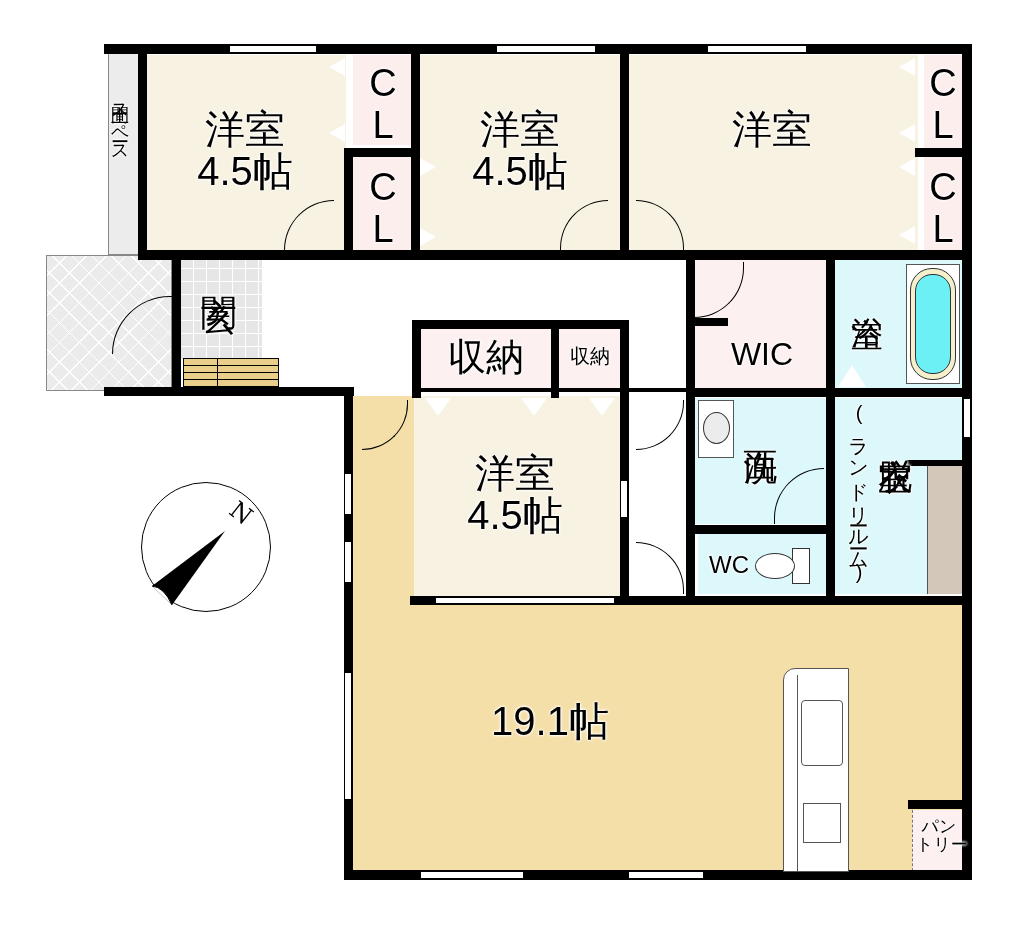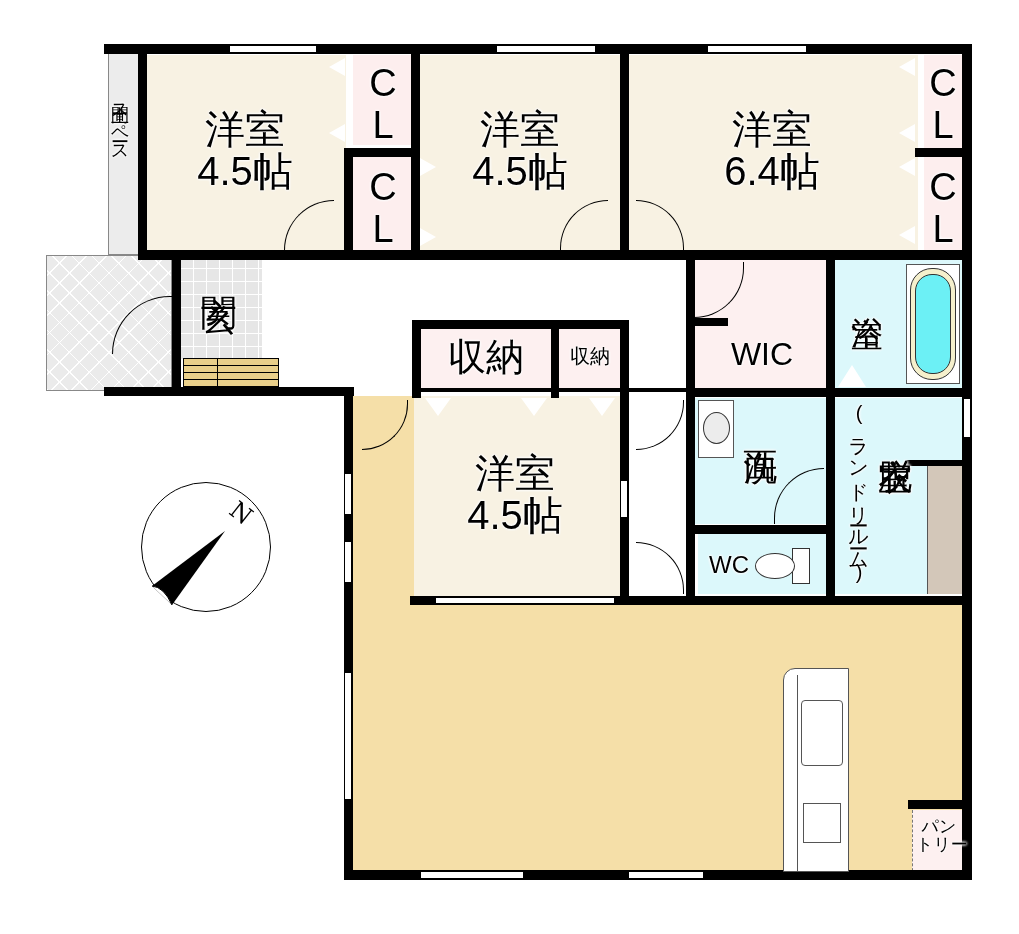--- a/index.html
+++ b/index.html
@@ -142,21 +142,20 @@
 <div class="label big" style="left:185px;top:108px;width:120px;">
   <div>洋室</div>
   <div>4.5帖</div>
 </div>
 <div class="label big" style="left:460px;top:108px;width:120px;">
   <div>洋室</div>
   <div>4.5帖</div>
 </div>
 <div class="label big" style="left:712px;top:108px;width:120px;">
   <div>洋室</div>
-  <div>6.4帖</div>
 </div>
 <div class="label big" style="left:455px;top:452px;width:120px;">
   <div>洋室</div>
   <div>4.5帖</div>
 </div>
 
 <div class="label cl" style="left:365px;top:62px;width:36px;"><span class="vert">CL</span></div>
 <div class="label cl" style="left:365px;top:166px;width:36px;"><span class="vert">CL</span></div>
 <div class="label cl" style="left:925px;top:62px;width:36px;"><span class="vert">CL</span></div>
 <div class="label cl" style="left:925px;top:166px;width:36px;"><span class="vert">CL</span></div>
@@ -165,20 +164,21 @@
 <div class="label" style="left:425px;top:338px;width:122px;font-size:38px;">収納</div>
 <div class="label" style="left:559px;top:346px;width:62px;font-size:20px;">収納</div>
 <div class="label" style="left:712px;top:338px;width:100px;font-size:32px;">WIC</div>
 <div class="label vert" style="left:850px;top:292px;font-size:32px;">浴室</div>
 <div class="label vert" style="left:742px;top:424px;font-size:34px;">洗面</div>
 <div class="label vert" style="left:877px;top:432px;font-size:34px;">脱衣室</div>
 <div class="label vert" style="left:848px;top:402px;font-size:20px;">(ランドリールーム)</div>
 <div class="label" style="left:704px;top:552px;width:50px;font-size:24px;">WC</div>
 
 <div class="label" style="left:470px;top:700px;width:160px;font-size:40px;">
+  <div>19.1帖</div>
 </div>
 <div class="label" style="left:916px;top:818px;width:46px;font-size:17px;">
   <div>パン</div>
   <div>トリー</div>
 </div>
 
 <div class="abs" style="left:141px;top:482px;width:130px;height:130px;border:1px solid #000;border-radius:50%;">
   <svg width="130" height="130" viewBox="0 0 130 130" style="position:absolute;left:0;top:0;">
     <polygon points="83,48 10,103 30,122" fill="#000"></polygon>
     <path d="M10,103 Q22,104 30,122" fill="#fff" stroke="#000" stroke-width="1"></path>

